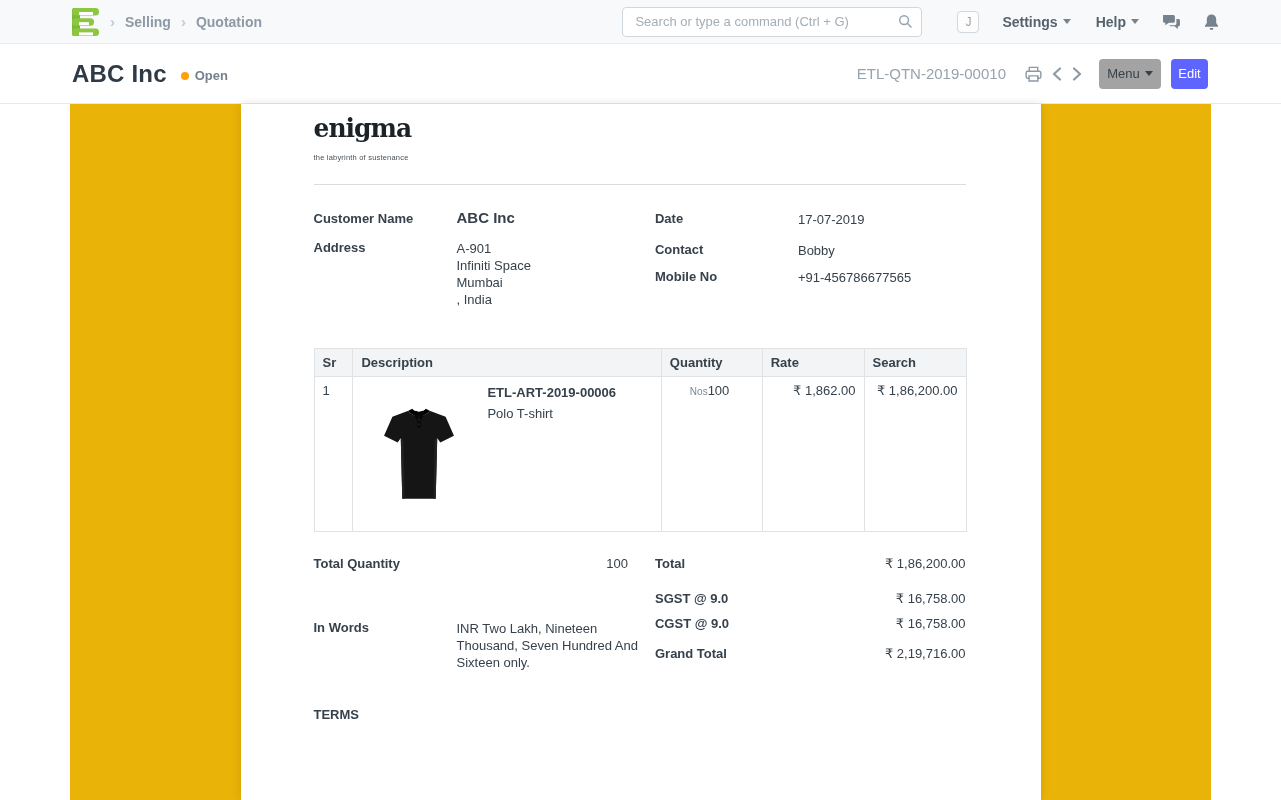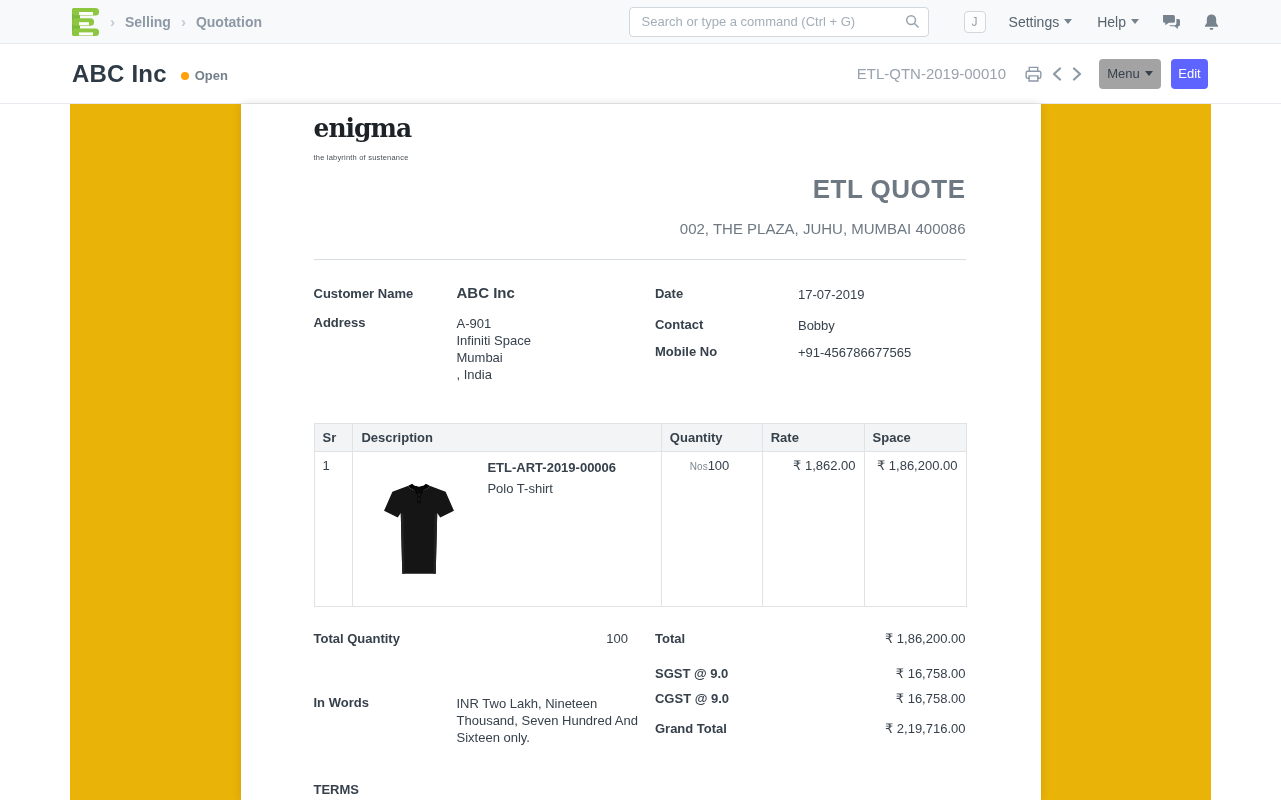--- a/index.html
+++ b/index.html
@@ -24,21 +24,21 @@
     font-family: inherit; outline: none;
   }
   .search-box input::placeholder { color: #a3aeb8; }
   .search-icon { position: absolute; right: 9px; top: 7px; }
   .avatar {
     width: 22px; height: 22px; border: 1px solid #d1d8dd; border-radius: 4px;
     display: flex; align-items: center; justify-content: center;
     font-size: 12px; color: #98a3ad; background: #fdfdfd; margin-right: 16px; cursor: pointer;
   }
   .nav-link {
-    color: #55636f; font-size: 14px; font-weight: 400; margin-right: 18px;
+    color: #55636f; font-size: 14px; font-weight: 700; margin-right: 18px;
     display: flex; align-items: center; cursor: pointer;
   }
   .caret {
     display: inline-block; width: 0; height: 0; margin-left: 5px;
     border-left: 4px solid transparent; border-right: 4px solid transparent;
     border-top: 5px solid #76828e;
   }
   .nav-icon { margin-left: 16px; cursor: pointer; display: flex; align-items: center; }
 
   
@@ -206,24 +206,20 @@
   </div>
 </div>
 
 <div class="content">
   <div class="preview-wrap">
     <div class="paper">
 
       <div class="co-logo">enigma</div>
       <div class="co-tagline">the labyrinth of sustenance</div>
 
-      <div class="quote-head">
-        <div class="quote-title">ETL QUOTE</div>
-        <div class="co-address">002, THE PLAZA, JUHU, MUMBAI 400086</div>
-      </div>
       <hr class="rule">
 
       <div class="fields">
         <div class="f-col-left">
           <div class="f-row">
             <div class="f-label">Customer Name</div>
             <div class="f-value bold">ABC Inc</div>
           </div>
           <div class="f-row">
             <div class="f-label">Address</div>
@@ -258,21 +254,21 @@
             <col class="col-qty">
             <col class="col-rate">
             <col class="col-amt">
         </colgroup>
         <thead>
           <tr>
             <th>Sr</th>
             <th>Description</th>
             <th class="num">Quantity</th>
             <th class="num">Rate</th>
-            <th class="num">Space</th>
+            <th class="num">Search</th>
           </tr>
         </thead>
         <tbody>
           <tr>
             <td>1</td>
             <td class="desc-cell">
               <div class="desc-flex">
                 <div class="item-img">
                   <svg width="76" height="120" viewBox="0 0 100 130">
                     <path d="M36 8 L15 16 L4 41 L22 50 L26 44 L28 124 L72 124 L74 44 L78 50 L96 41 L85 16 L64 8 C60 17 40 17 36 8 Z" fill="#151515"></path>

